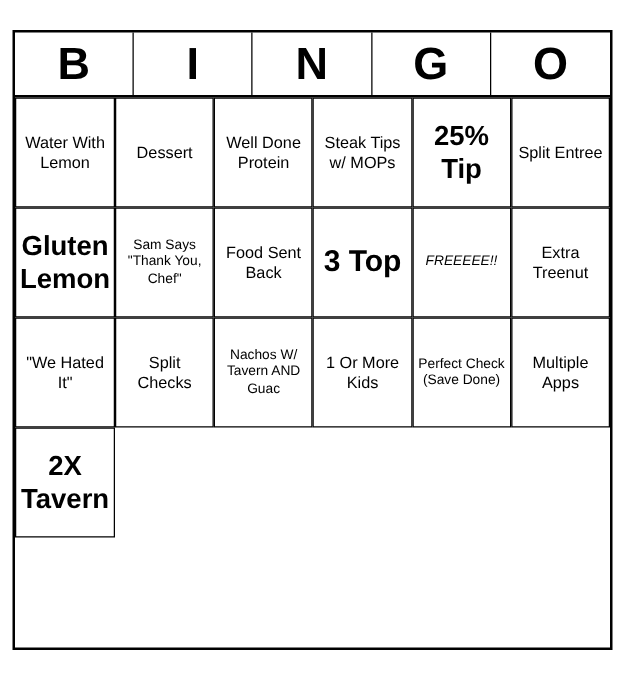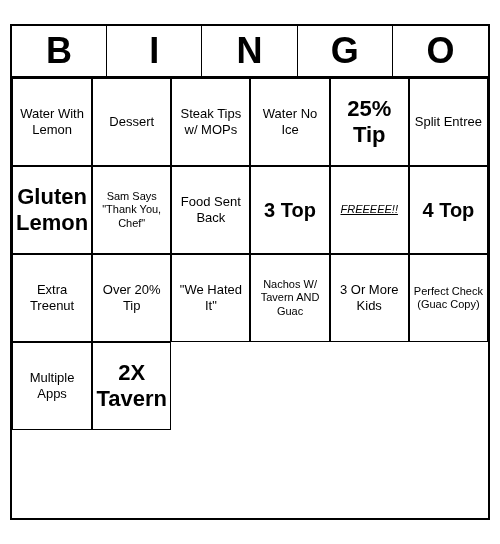--- a/index.html
+++ b/index.html
@@ -58,60 +58,58 @@
       font-size: 13px;
       line-height: 1.2;
     }
 
     .bingo-cell.large-text {
       font-size: 22px;
       font-weight: bold;
     }
 
     .bingo-cell.xl-text {
-      font-size: 20px;
+      font-size: 24px;
       font-weight: bold;
     }
 
     .bingo-cell.small-text {
       font-size: 11px;
     }
 
     .bingo-cell.free-cell {
       font-size: 11px;
       font-style: italic;
-      text-decoration: underline;
     }
   </style>
 </head>
 <body>
 
 <div class="bingo-card">
   <div class="bingo-header">
   <div class="bingo-header-cell">B</div>
       <div class="bingo-header-cell">I</div>
       <div class="bingo-header-cell">N</div>
       <div class="bingo-header-cell">G</div>
       <div class="bingo-header-cell">O</div>
     </div>
   <div class="bingo-grid">
   <div class="bingo-cell">Water With Lemon</div>
       <div class="bingo-cell">Dessert</div>
+      <div class="bingo-cell">Well Done Protein</div>
       <div class="bingo-cell">Steak Tips w/ MOPs</div>
-      <div class="bingo-cell">Water No Ice</div>
       <div class="bingo-cell large-text">25% Tip</div>
       <div class="bingo-cell">Split Entree</div>
       <div class="bingo-cell large-text">Gluten Lemon</div>
       <div class="bingo-cell small-text">Sam Says "Thank You, Chef"</div>
       <div class="bingo-cell">Food Sent Back</div>
       <div class="bingo-cell xl-text">3 Top</div>
       <div class="bingo-cell free-cell">FREEEEE!!</div>
-      <div class="bingo-cell xl-text">4 Top</div>
       <div class="bingo-cell">Extra Treenut</div>
-      <div class="bingo-cell">Over 20% Tip</div>
       <div class="bingo-cell">"We Hated It"</div>
+      <div class="bingo-cell">Split Checks</div>
       <div class="bingo-cell small-text">Nachos W/ Tavern AND Guac</div>
-      <div class="bingo-cell">3 Or More Kids</div>
-      <div class="bingo-cell small-text">Perfect Check (Guac Copy)</div>
+      <div class="bingo-cell">1 Or More Kids</div>
+      <div class="bingo-cell small-text">Perfect Check (Save Done)</div>
       <div class="bingo-cell">Multiple Apps</div>
       <div class="bingo-cell large-text">2X Tavern</div>
     </div>
 </div>
 
 </body></html>

